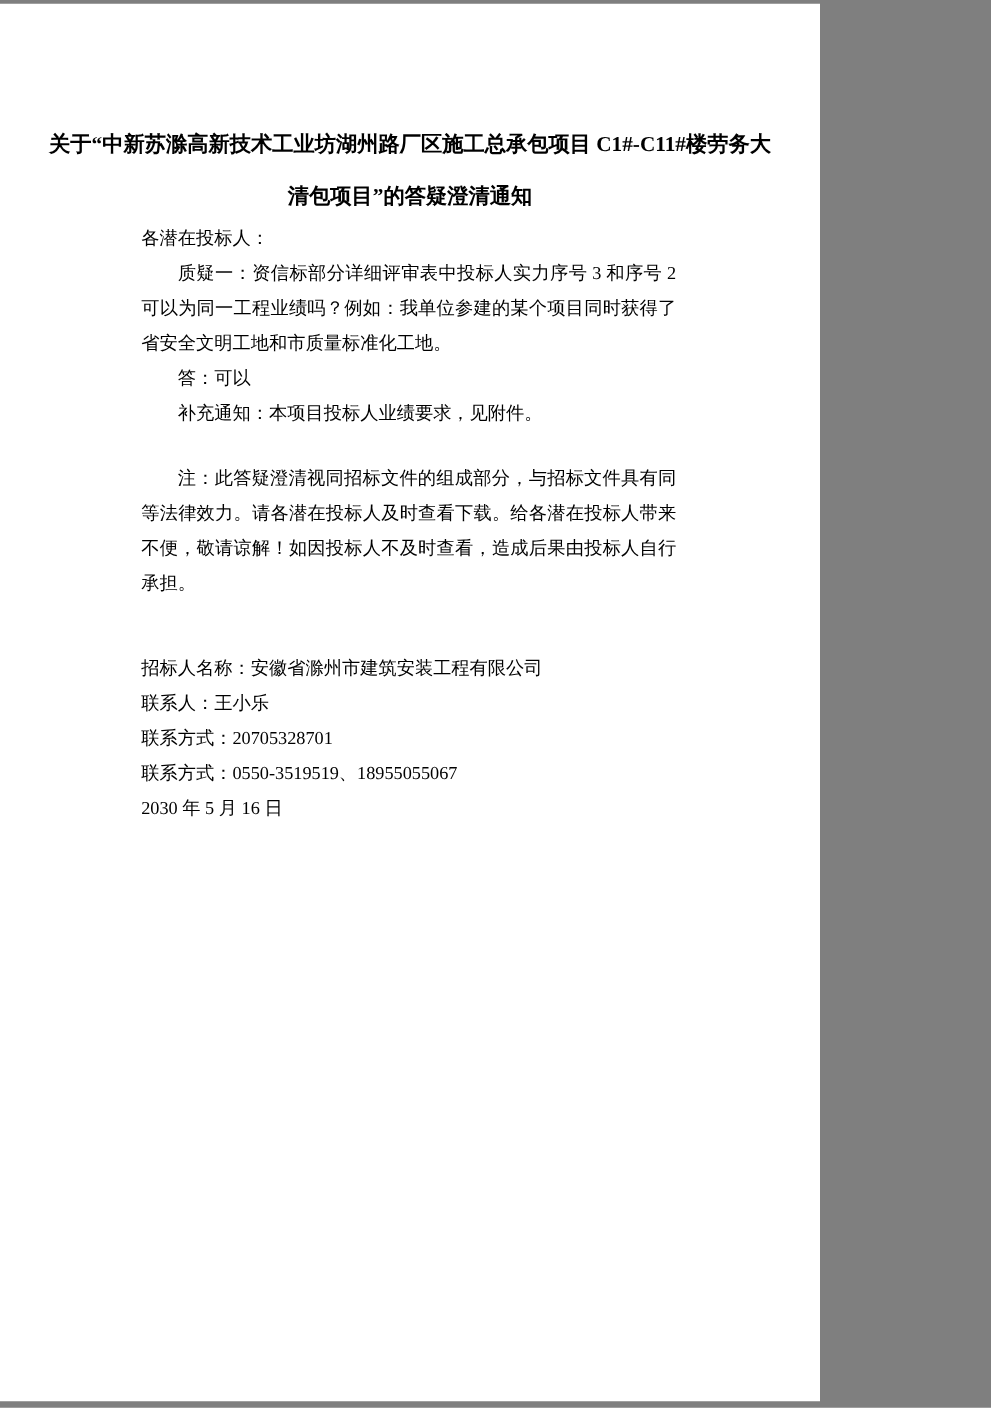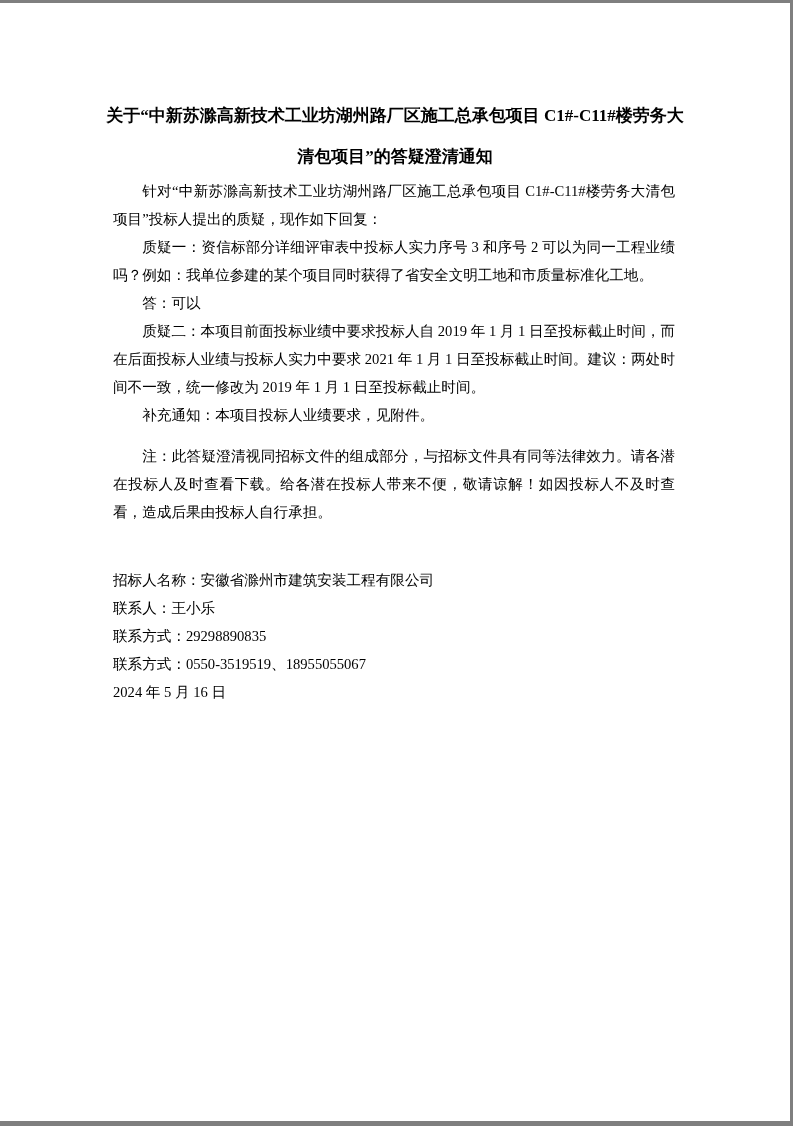--- a/index.html
+++ b/index.html
@@ -6,21 +6,21 @@
   html, body {
     margin: 0;
     padding: 0;
     width: 793px;
     height: 1126px;
     background: #7f7f7f;
     font-family: "Liberation Serif", "DejaVu Serif", serif;
     color: #000000;
   }
   .page {
-    width: 790px;
+    width: 656px;
     height: 1118px;
     margin: 3px 3px 5px 0;
     background: #ffffff;
     overflow: hidden;
   }
   .doc-title {
     padding-top: 92px;
     text-align: center;
     font-weight: bold;
     font-size: 17px;
@@ -34,52 +34,51 @@
     text-align: justify;
   }
   .salutation {
     margin-top: 16px;
   }
   .para {
     text-indent: 2em;
     margin: 0;
   }
   .b { font-weight: normal; }
-  .gap-before { margin-top: 13px; }
+  .gap-before { margin-top: 24px; }
   .contact-block { margin-top: 40px; }
   .contact-line { line-height: 28px; }
 </style>
 </head>
 <body>
 
 <div class="page">
 
   <div class="doc-title">
     <div>关于“中新苏滁高新技术工业坊湖州路厂区施工总承包项目 C1#-C11#楼劳务大</div>
     <div>清包项目”的答疑澄清通知</div>
   </div>
 
   <div class="content">
 
+    <p class="para salutation" style="text-indent:0;">各潜在投标人：</p>
 
-    <p class="para">针对“中新苏滁高新技术工业坊湖州路厂区施工总承包项目 C1#-C11#楼劳务大清包项目”投标人提出的质疑，现作如下回复：</p>
 
     <p class="para">质疑一：资信标部分详细评审表中投标人实力序号 3 和序号 2 可以为同一工程业绩吗？例如：我单位参建的某个项目同时获得了省安全文明工地和市质量标准化工地。</p>
 
     <p class="para b">答：可以</p>
 
-    <p class="para">质疑二：本项目前面投标业绩中要求投标人自 2019 年 1 月 1 日至投标截止时间，而在后面投标人业绩与投标人实力中要求 2021 年 1 月 1 日至投标截止时间。建议：两处时间不一致，统一修改为 2019 年 1 月 1 日至投标截止时间。</p>
 
 
     <p class="para b">补充通知：本项目投标人业绩要求，见附件。</p>
 
     <p class="para b gap-before">注：此答疑澄清视同招标文件的组成部分，与招标文件具有同等法律效力。请各潜在投标人及时查看下载。给各潜在投标人带来不便，敬请谅解！如因投标人不及时查看，造成后果由投标人自行承担。</p>
 
     <div class="contact-block">
       <div class="contact-line">招标人名称：安徽省滁州市建筑安装工程有限公司</div>
       <div class="contact-line">联系人：王小乐</div>
-      <div class="contact-line">联系方式：29298890835</div>
+      <div class="contact-line">联系方式：20705328701</div>
       <div class="contact-line">联系方式：0550-3519519、18955055067</div>
-      <div class="contact-line">2024 年 5 月 16 日</div>
+      <div class="contact-line">2030 年 5 月 16 日</div>
     </div>
 
   </div>
 </div>
 
 </body></html>

